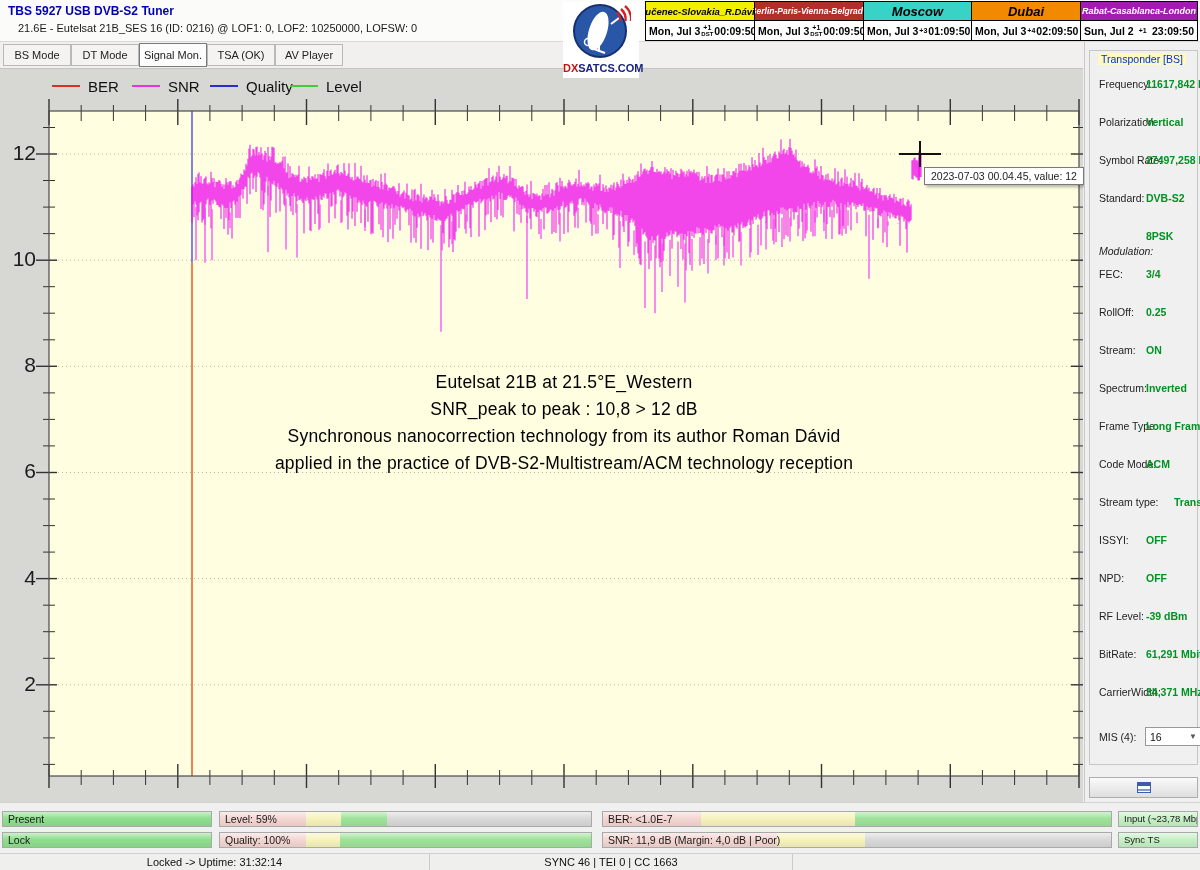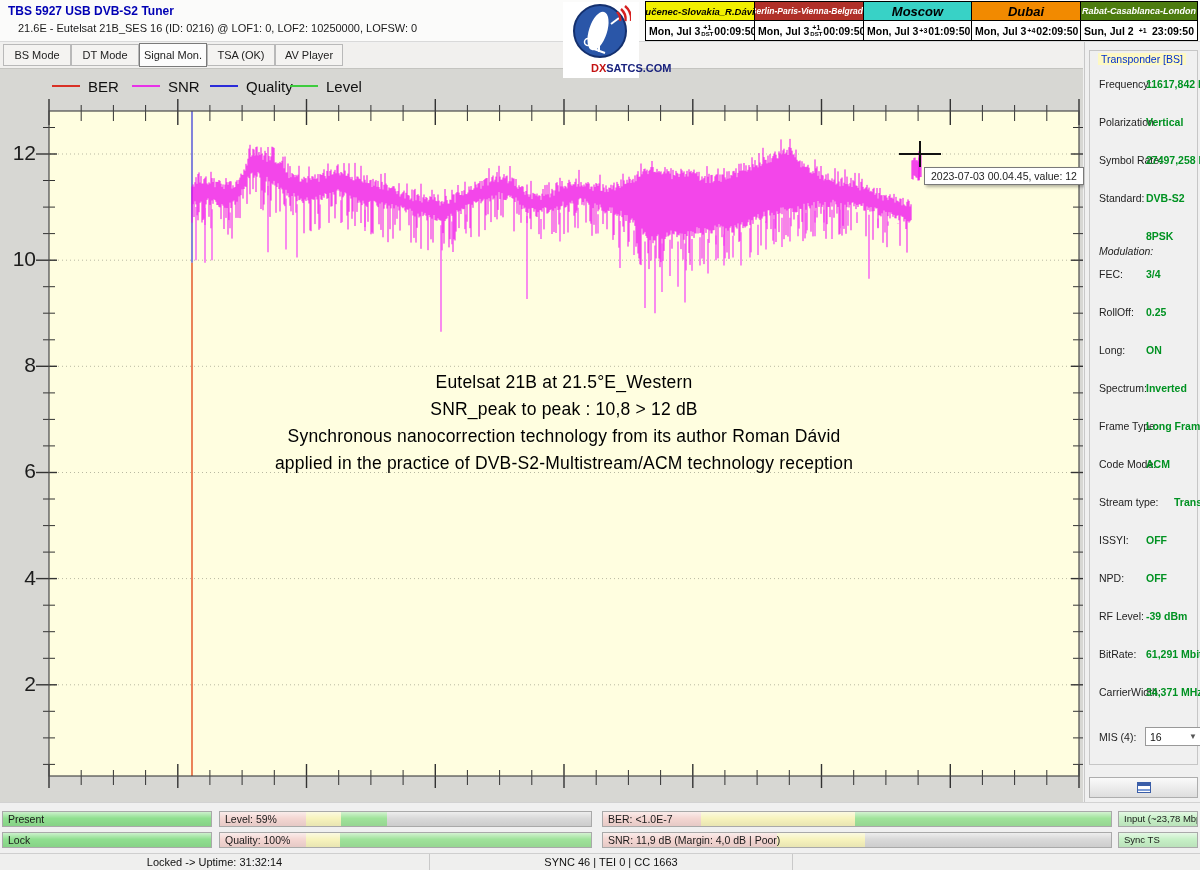--- a/index.html
+++ b/index.html
@@ -7,21 +7,21 @@
   body { font-family:"Liberation Sans", sans-serif; background:#f0f0f0; position:relative; }
   .window { position:absolute; left:0; top:0; width:1200px; height:870px; background:#f0f0f0; }
 
   
   .header { position:absolute; left:0; top:0; width:1200px; height:42px; background:#fbfbfa; border-bottom:1px solid #d9d9d9; }
   .app-title { position:absolute; left:8px; top:4px; font-size:12px; font-weight:bold; color:#0000b4; }
   .app-subtitle { position:absolute; left:18px; top:22px; font-size:11px; color:#1a1a1a; }
 
   
   .logo { position:absolute; left:563px; top:2px; width:76px; height:76px; background:#ffffff; text-align:center; z-index:5; }
-  .logo-text { font-size:11px; font-weight:bold; letter-spacing:0px; margin-top:-2px;margin-left:28px; }
+  .logo-text { font-size:11px; font-weight:bold; letter-spacing:0px; margin-top:-2px; }
   .logo-text .dx { color:#c41212; }
   .logo-text .rest { color:#1a237e; }
 
   
   .clocks { position:absolute; left:645px; top:1px; height:40px; display:flex; z-index:4; }
   .clock { border:1px solid #000; border-left:none; display:flex; flex-direction:column; }
   .clock:first-child { border-left:1px solid #000; }
   .clock-city { height:19px; display:flex; align-items:center; justify-content:center; font-style:italic; font-weight:bold; border-bottom:1px solid #000; white-space:nowrap; overflow:hidden; }
   .clock-time { height:19px; background:#fff; display:flex; align-items:center; justify-content:space-between; padding:0 3px; font-weight:bold; font-size:10.5px; color:#000; white-space:nowrap; }
   .dstblk { display:flex; flex-direction:column; align-items:center; line-height:1; margin:0 1px; }
@@ -131,21 +131,21 @@
         <div class="clock-city" style="background: rgb(242, 138, 0); color: rgb(0, 0, 0); font-size: 13px;">Dubai</div>
         <div class="clock-time">
           <span>Mon, Jul 3</span>
           <span class="dstblk">
             <span class="off">+4</span>
           </span>
           <span>02:09:50</span>
         </div>
       </div>
       <div class="clock" style="width: 117px;">
-        <div class="clock-city" style="background: #4d7c0f; color: rgb(255, 255, 255); font-size: 9px;">Rabat-Casablanca-London</div>
+        <div class="clock-city" style="background: #a21caf; color: rgb(255, 255, 255); font-size: 9px;">Rabat-Casablanca-London</div>
         <div class="clock-time">
           <span>Sun, Jul 2</span>
           <span class="dstblk">
             <span class="off">+1</span>
           </span>
           <span>23:09:50</span>
         </div>
       </div>
     </div>
 
@@ -336,21 +336,21 @@
           <div class="field-label" style="top: 103px;">Symbol Rate:</div>
           <div class="field-value" style="top: 103px;">27497,258 KS/s</div>
           <div class="field-label" style="top: 141px;">Standard:</div>
           <div class="field-value" style="top: 141px;">DVB-S2</div>
           <div class="field-label" style="top: 194px; font-style: italic;">Modulation:</div>
           <div class="field-value" style="top: 179px;">8PSK</div>
           <div class="field-label" style="top: 217px;">FEC:</div>
           <div class="field-value" style="top: 217px;">3/4</div>
           <div class="field-label" style="top: 255px;">RollOff:</div>
           <div class="field-value" style="top: 255px;">0.25</div>
-          <div class="field-label" style="top: 293px;">Long:</div>
+          <div class="field-label" style="top: 293px;">Stream:</div>
           <div class="field-value" style="top: 293px;">ON</div>
           <div class="field-label" style="top: 331px;">Spectrum:</div>
           <div class="field-value" style="top: 331px;">Inverted</div>
           <div class="field-label" style="top: 369px;">Frame Type:</div>
           <div class="field-value" style="top: 369px;">Long Frame</div>
           <div class="field-label" style="top: 407px;">Code Mode:</div>
           <div class="field-value" style="top: 407px;">ACM</div>
           <div class="field-label" style="top: 445px;">Stream type:</div>
           <div class="field-value" style="top: 445px; padding-left: 28px;">Transport</div>
           <div class="field-label" style="top: 483px;">ISSYI:</div>

